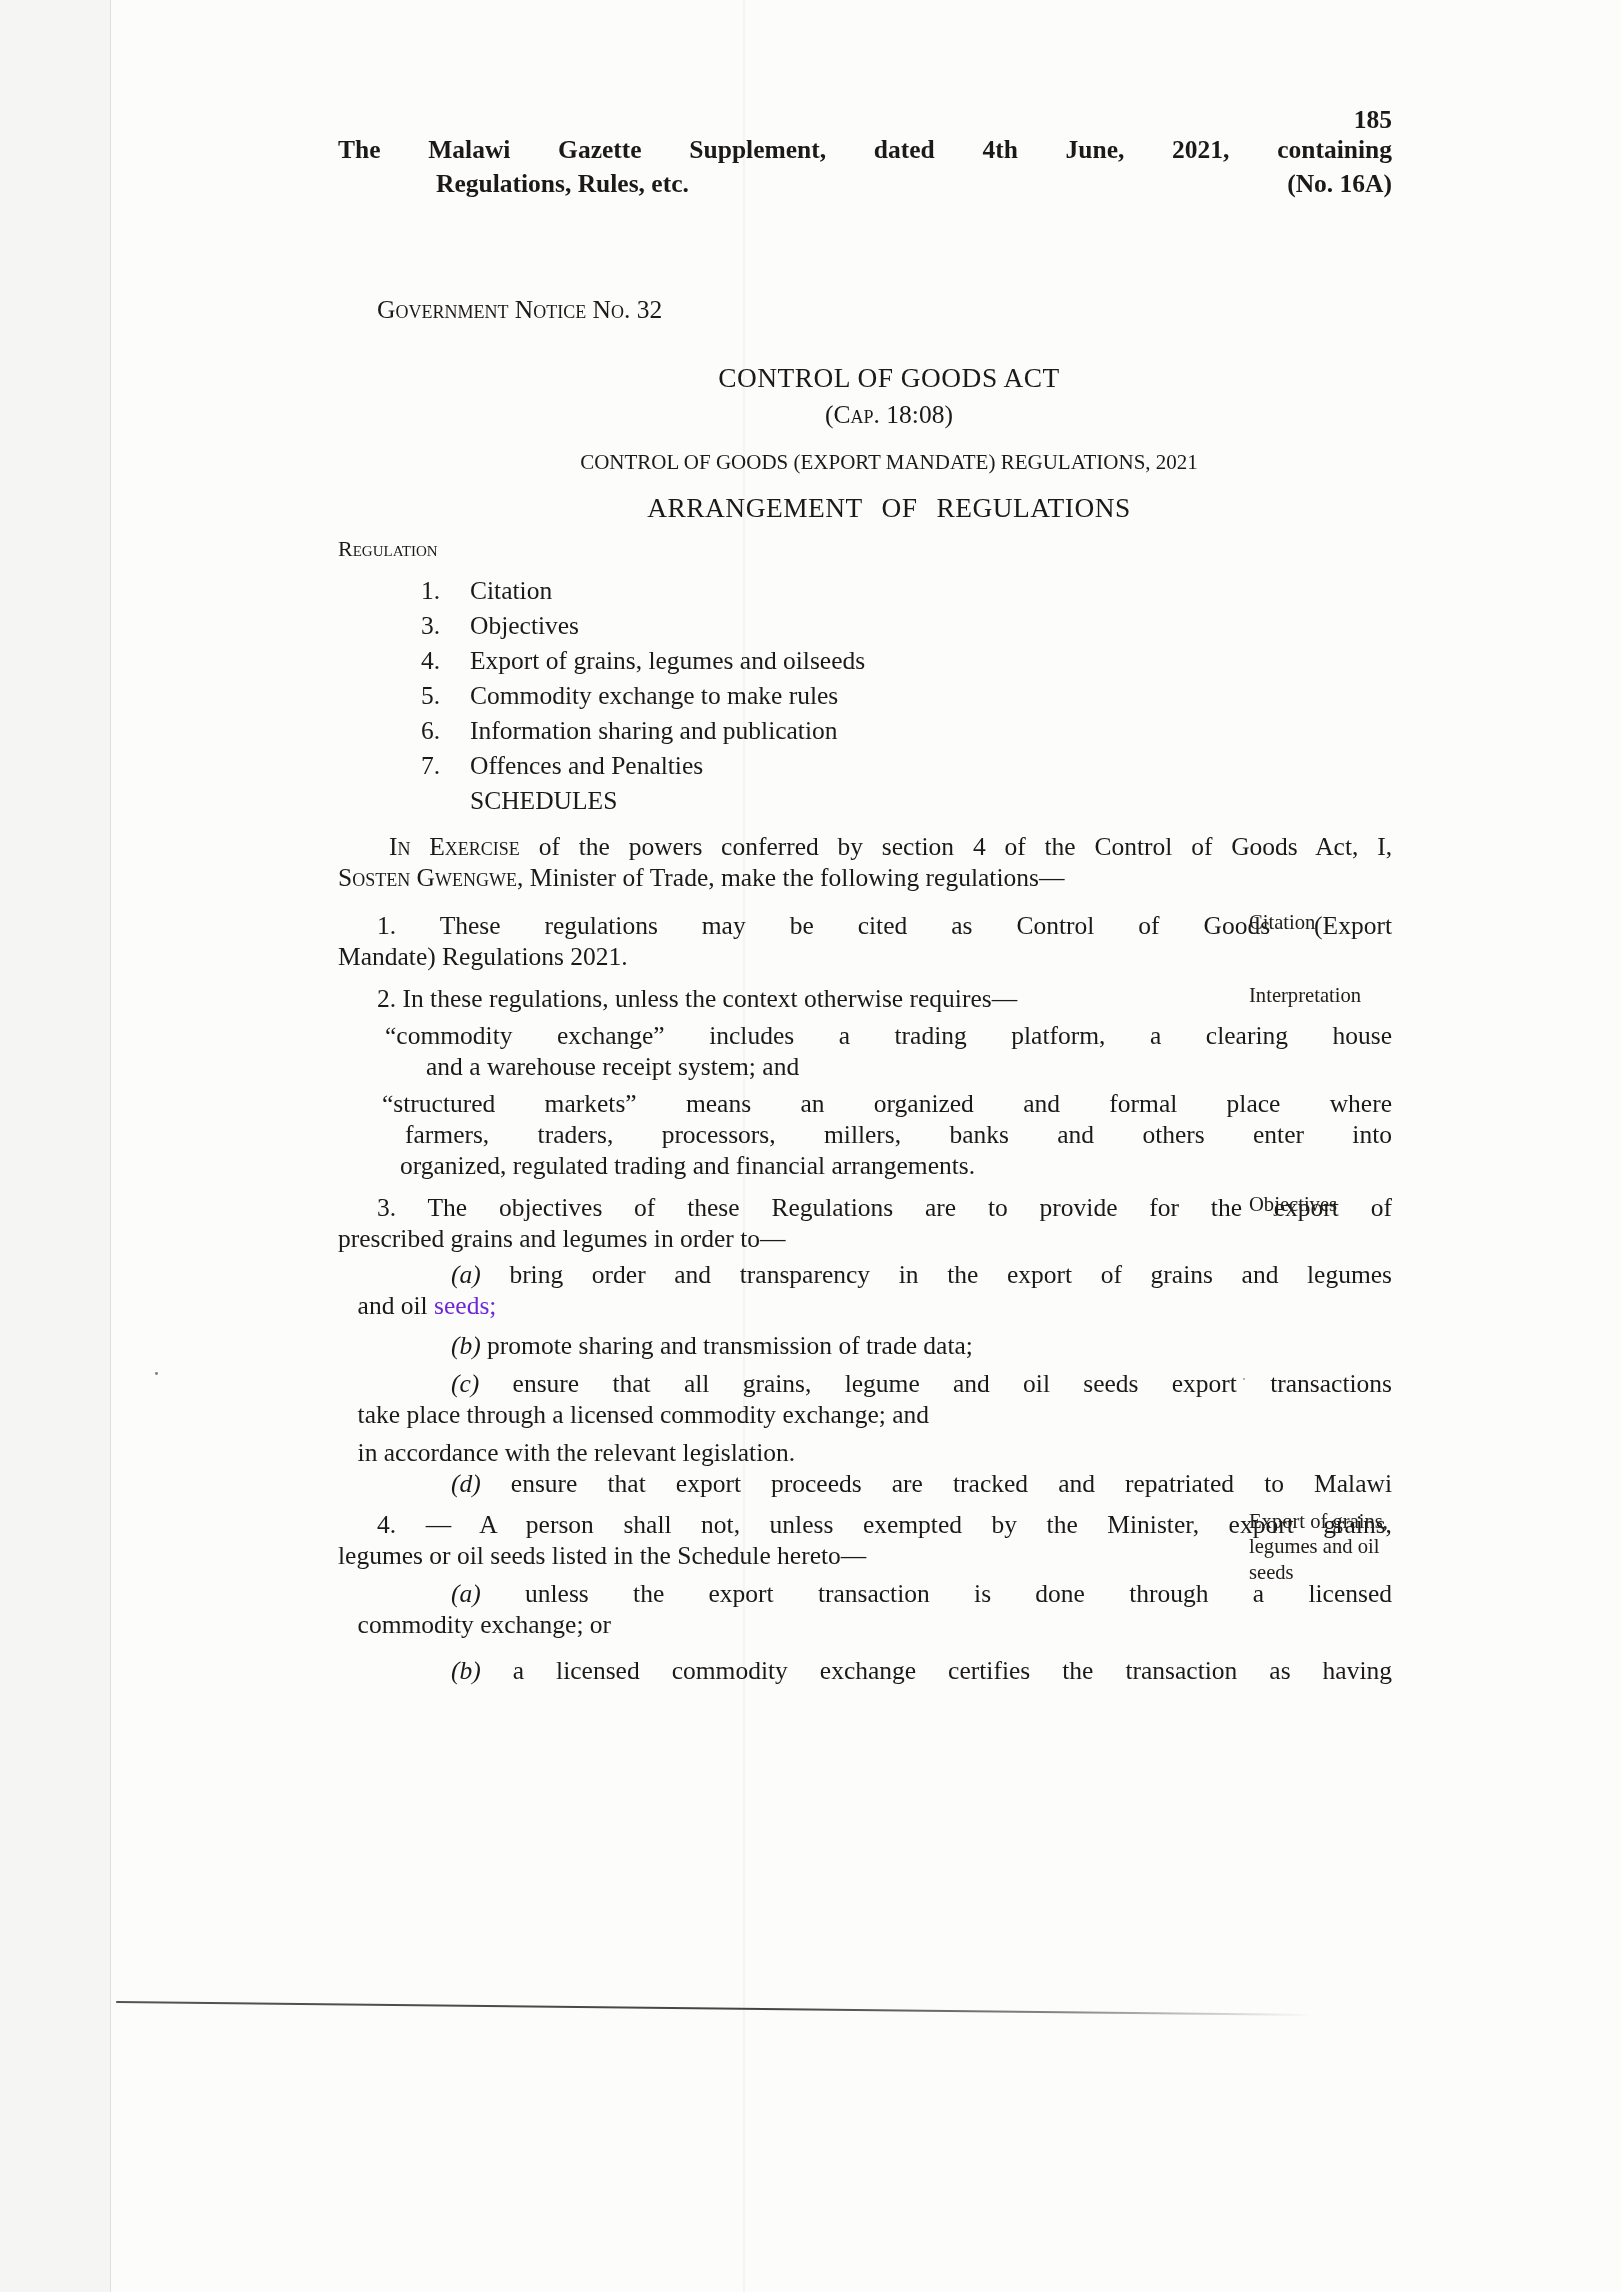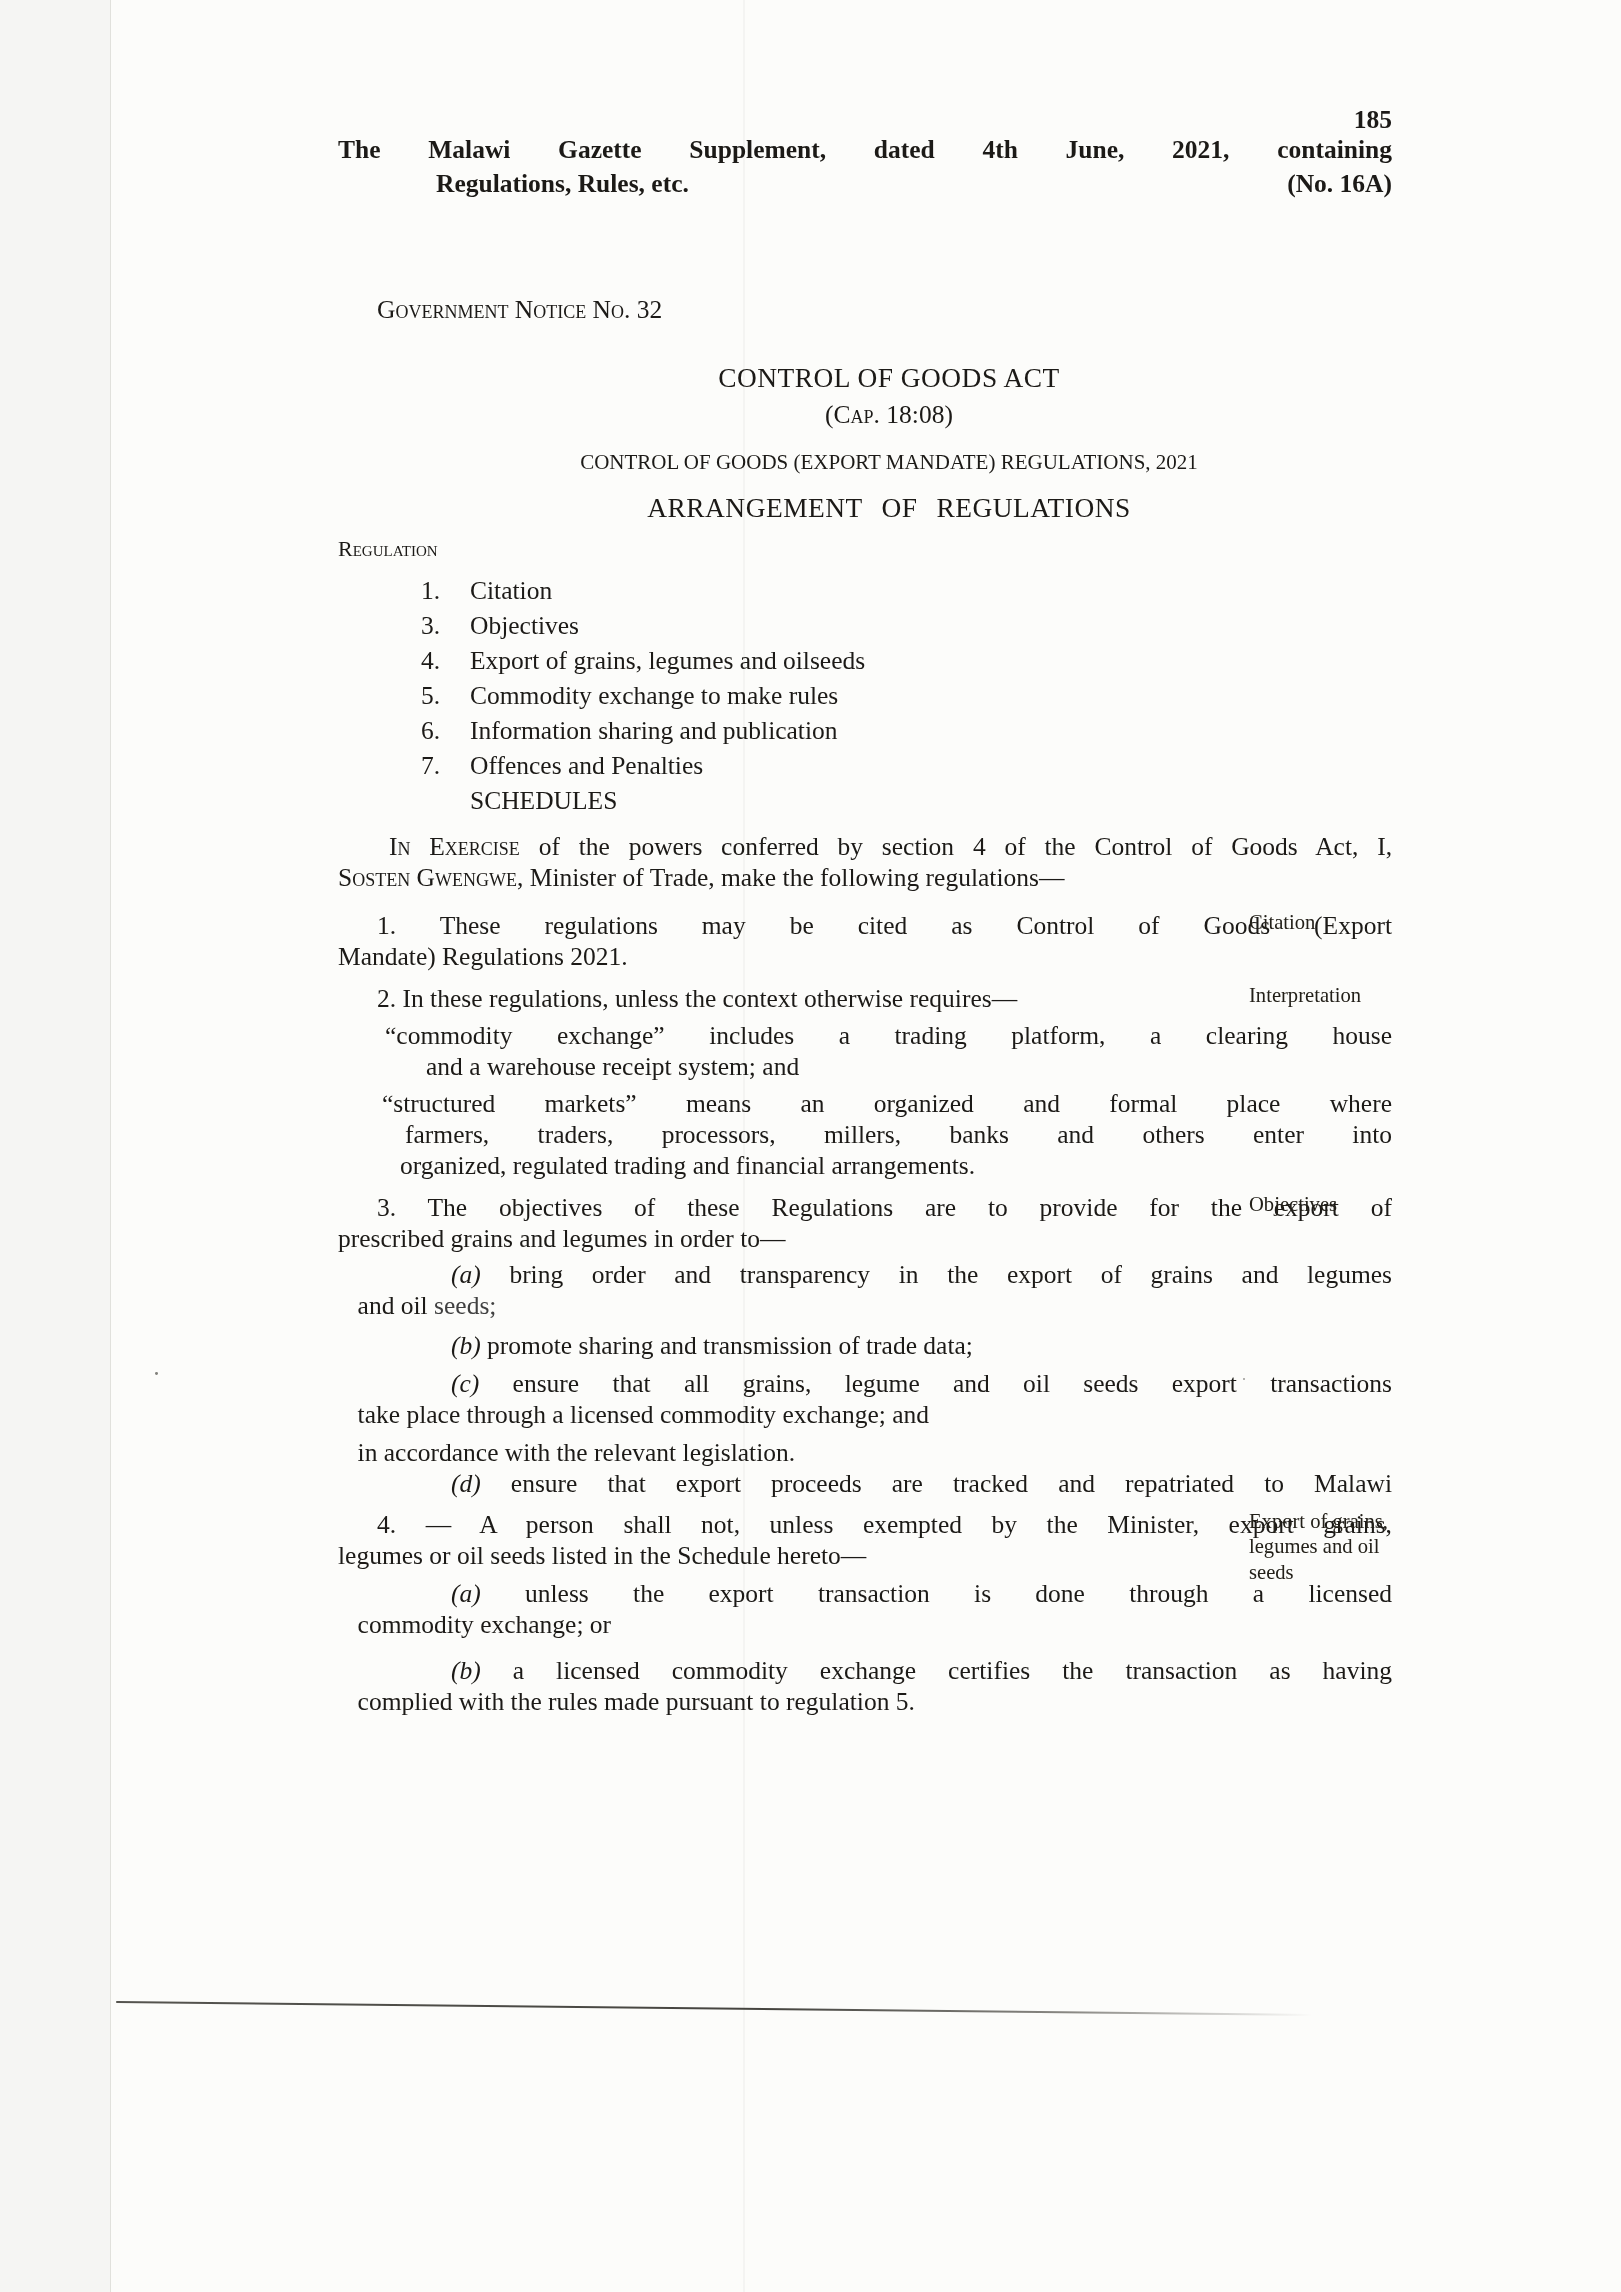--- a/index.html
+++ b/index.html
@@ -14,21 +14,21 @@
   .fold-line { position:absolute; left:743px; top:0; width:2px; height:100%;
     background:rgba(60,60,55,0.04); }
   .page-number { position:absolute; top:104px; right:229px;
     font-weight:bold; font-size:25.5px; line-height:31px; color:#1c1a17; }
   .col { position:absolute; left:338px; top:134px; width:1054px;
     font-size:25.5px; line-height:31px; color:#1c1a17; }
   .b { font-weight:bold; }
   .j { text-align:justify; text-align-last:justify; }
   .sc { font-variant:small-caps; }
   .it { font-style:italic; }
-  .gray { color:#404040; }
+  .gray { color:#6d28d9; }
   .hdr-l2 { display:flex; justify-content:space-between; margin-top:2.9px;text-align:center; }
   .hdr-l2 .hdr-left { margin-left:98px; }
   .notice { margin-top:95px; text-indent:39px; }
   .titles { margin-left:44px; width:1014px; text-align:center; }
   .t-act  { margin-top:37px; font-size:27.4px; line-height:33px; letter-spacing:0.5px; }
   .t-cap  { margin-top:3px; font-size:25.5px; line-height:33px; }
   .t-regs { margin-top:14.7px; font-size:21px; line-height:33px; }
   .t-arr  { margin-top:13.7px; font-size:27.4px; line-height:33px; word-spacing:11.8px; letter-spacing:0.5px; }
   .toc-head { margin-top:8.8px; font-size:22px; line-height:29px; }
   .toc-list { margin-top:9.8px; }
@@ -127,21 +127,20 @@
           <div class="sidenote">Export of grains, legumes and oil seeds</div>
           <div class="line j" style="text-indent: 39px;"><span>4. — A person shall not, unless exempted by the Minister, export grains,</span></div>
           <div class="line"><span>legumes or oil seeds listed in the Schedule hereto—</span></div>
         </div>
         <div class="block" style="margin-top: 6.9px;">
           <div class="line j" style="text-indent: 113px;"><span class="it">(a)</span><span> unless the export transaction is done through a licensed</span></div>
           <div class="line" style="text-indent: 19.6px;"><span>commodity exchange; or</span></div>
         </div>
         <div class="block" style="margin-top: 15px;">
           <div class="line j" style="text-indent: 113px;"><span class="it">(b)</span><span> a licensed commodity exchange certifies the transaction as having</span></div>
-          <div class="line" style="text-indent: 19.6px;"><span>complied with the rules made pursuant to regulation 5.</span></div>
         </div>
       </div>
   </div>
 
   <div class="bottom-line"></div>
   <div class="speck s1"></div>
   <div class="speck s2"></div>
 </div>
 
 

